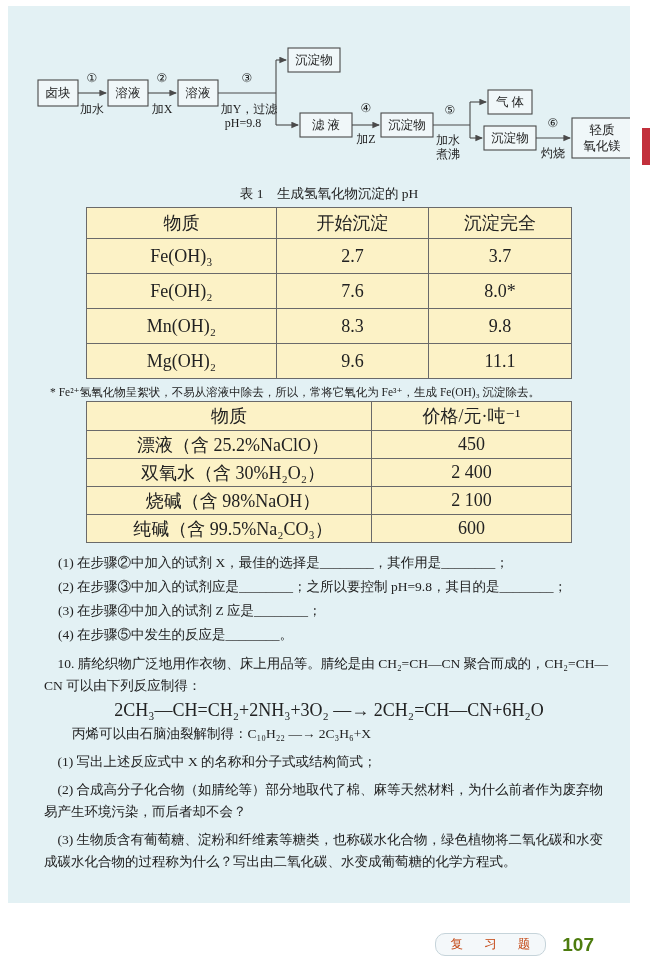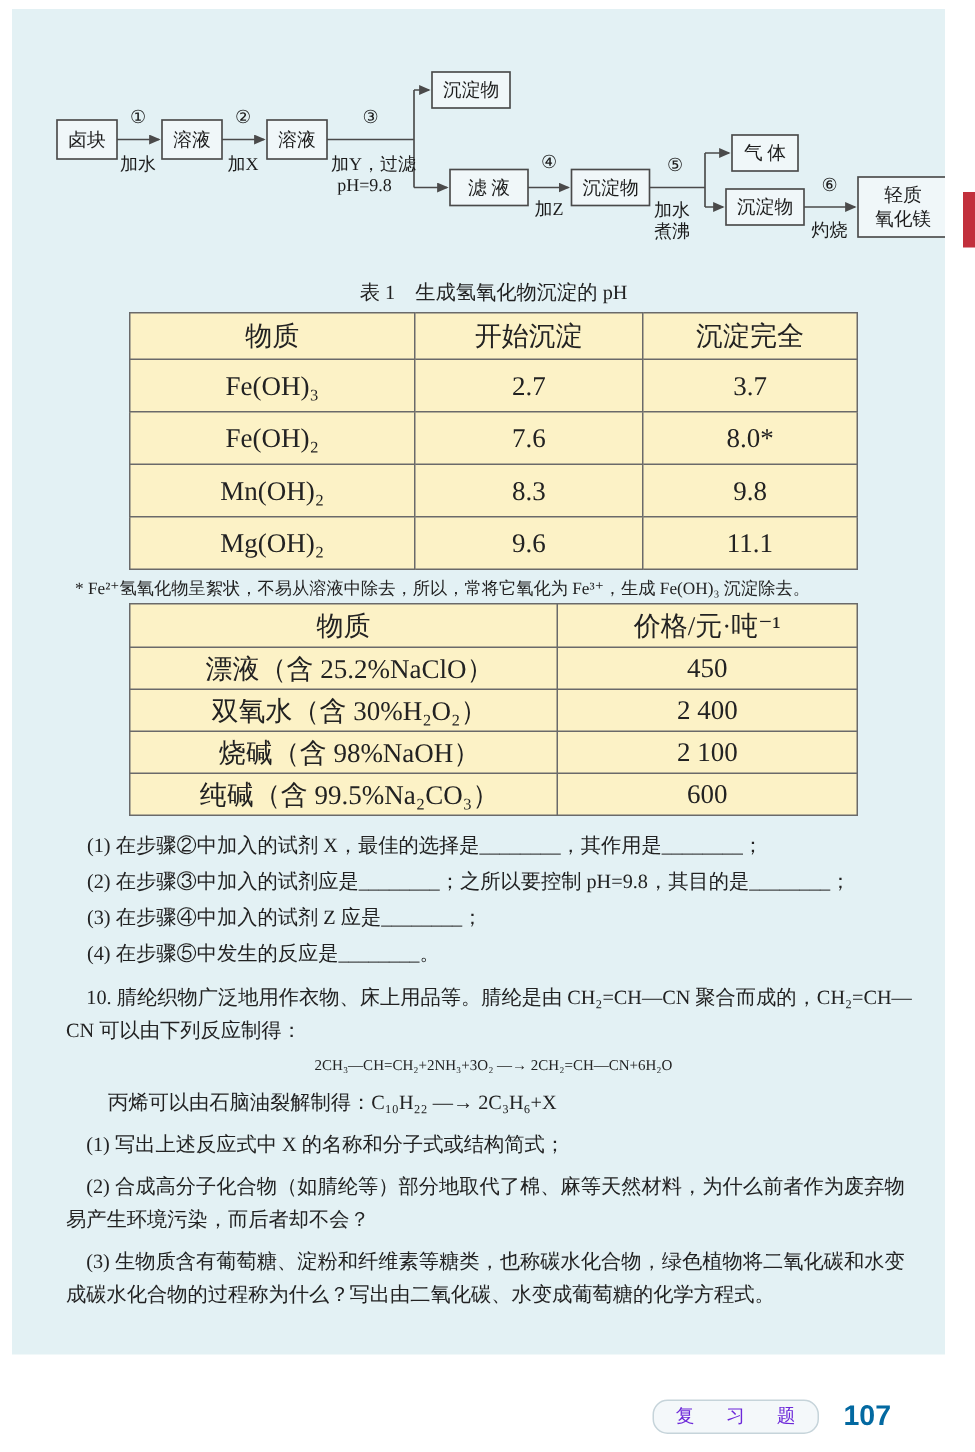--- a/index.html
+++ b/index.html
@@ -32,34 +32,34 @@
   th, td { font-weight:normal; font-size:18px; text-align:center; padding:0 4px; }
   .t1 th { height:30px; } .t1 td { height:34px; }
   .t2 th { height:28px; } .t2 td { height:27px; }
   .t2 td.lft, .t2 th.lft { text-align:center; padding-left:12px; }
   .t2 td.lft { }
   .footnote { font-size:11.5px; line-height:17px; margin:5px 0 0 6px; }
   .qline { font-size:13.5px; line-height:24px; padding-left:14px; margin:0; }
   .qblock { margin-top:8px; }
   .q10p { font-size:13.5px; line-height:22px; margin:6px 0 0 0; }
   .q10p.ind1 { text-indent:1em; }
-  .equation { font-size:10px; line-height:22px; text-align:center; margin:2px 0 0 0; }
+  .equation { font-size:18px; line-height:22px; text-align:center; margin:2px 0 0 0; }
   .naphtha { font-size:13.5px; line-height:22px; margin:2px 0 0 0; padding-left:28px; }
   .footer {
     position:absolute; top:933px; left:0; width:630px;
     display:flex; justify-content:flex-end; align-items:center; gap:16px;
     padding-right:36px; box-sizing:border-box;
   }
   .footer-pill {
     border:1px solid #c6d4da; border-radius:10px; background:#f4f8fa;
-    font-size:12.5px; letter-spacing:9px; padding:2px 6px 2px 15px; color:#6d28d9;
+    font-size:12.5px; letter-spacing:9px; padding:2px 6px 2px 15px; color:#c2410c;
   }
   .page-num {
     font-family:"Liberation Sans","DejaVu Sans",sans-serif;
-    font-weight:bold; font-size:19px; color:#0369a1;
+    font-weight:bold; font-size:19px; color:#4d7c0f;
   }
 </style>
 </head>
 <body>
 
 <div class="page">
   <div class="flowchart-wrap">
     <svg width="618" height="135" viewBox="0 0 618 135">
       <defs>
         <marker id="arr" markerWidth="7" markerHeight="7" refX="6" refY="3" orient="auto">

